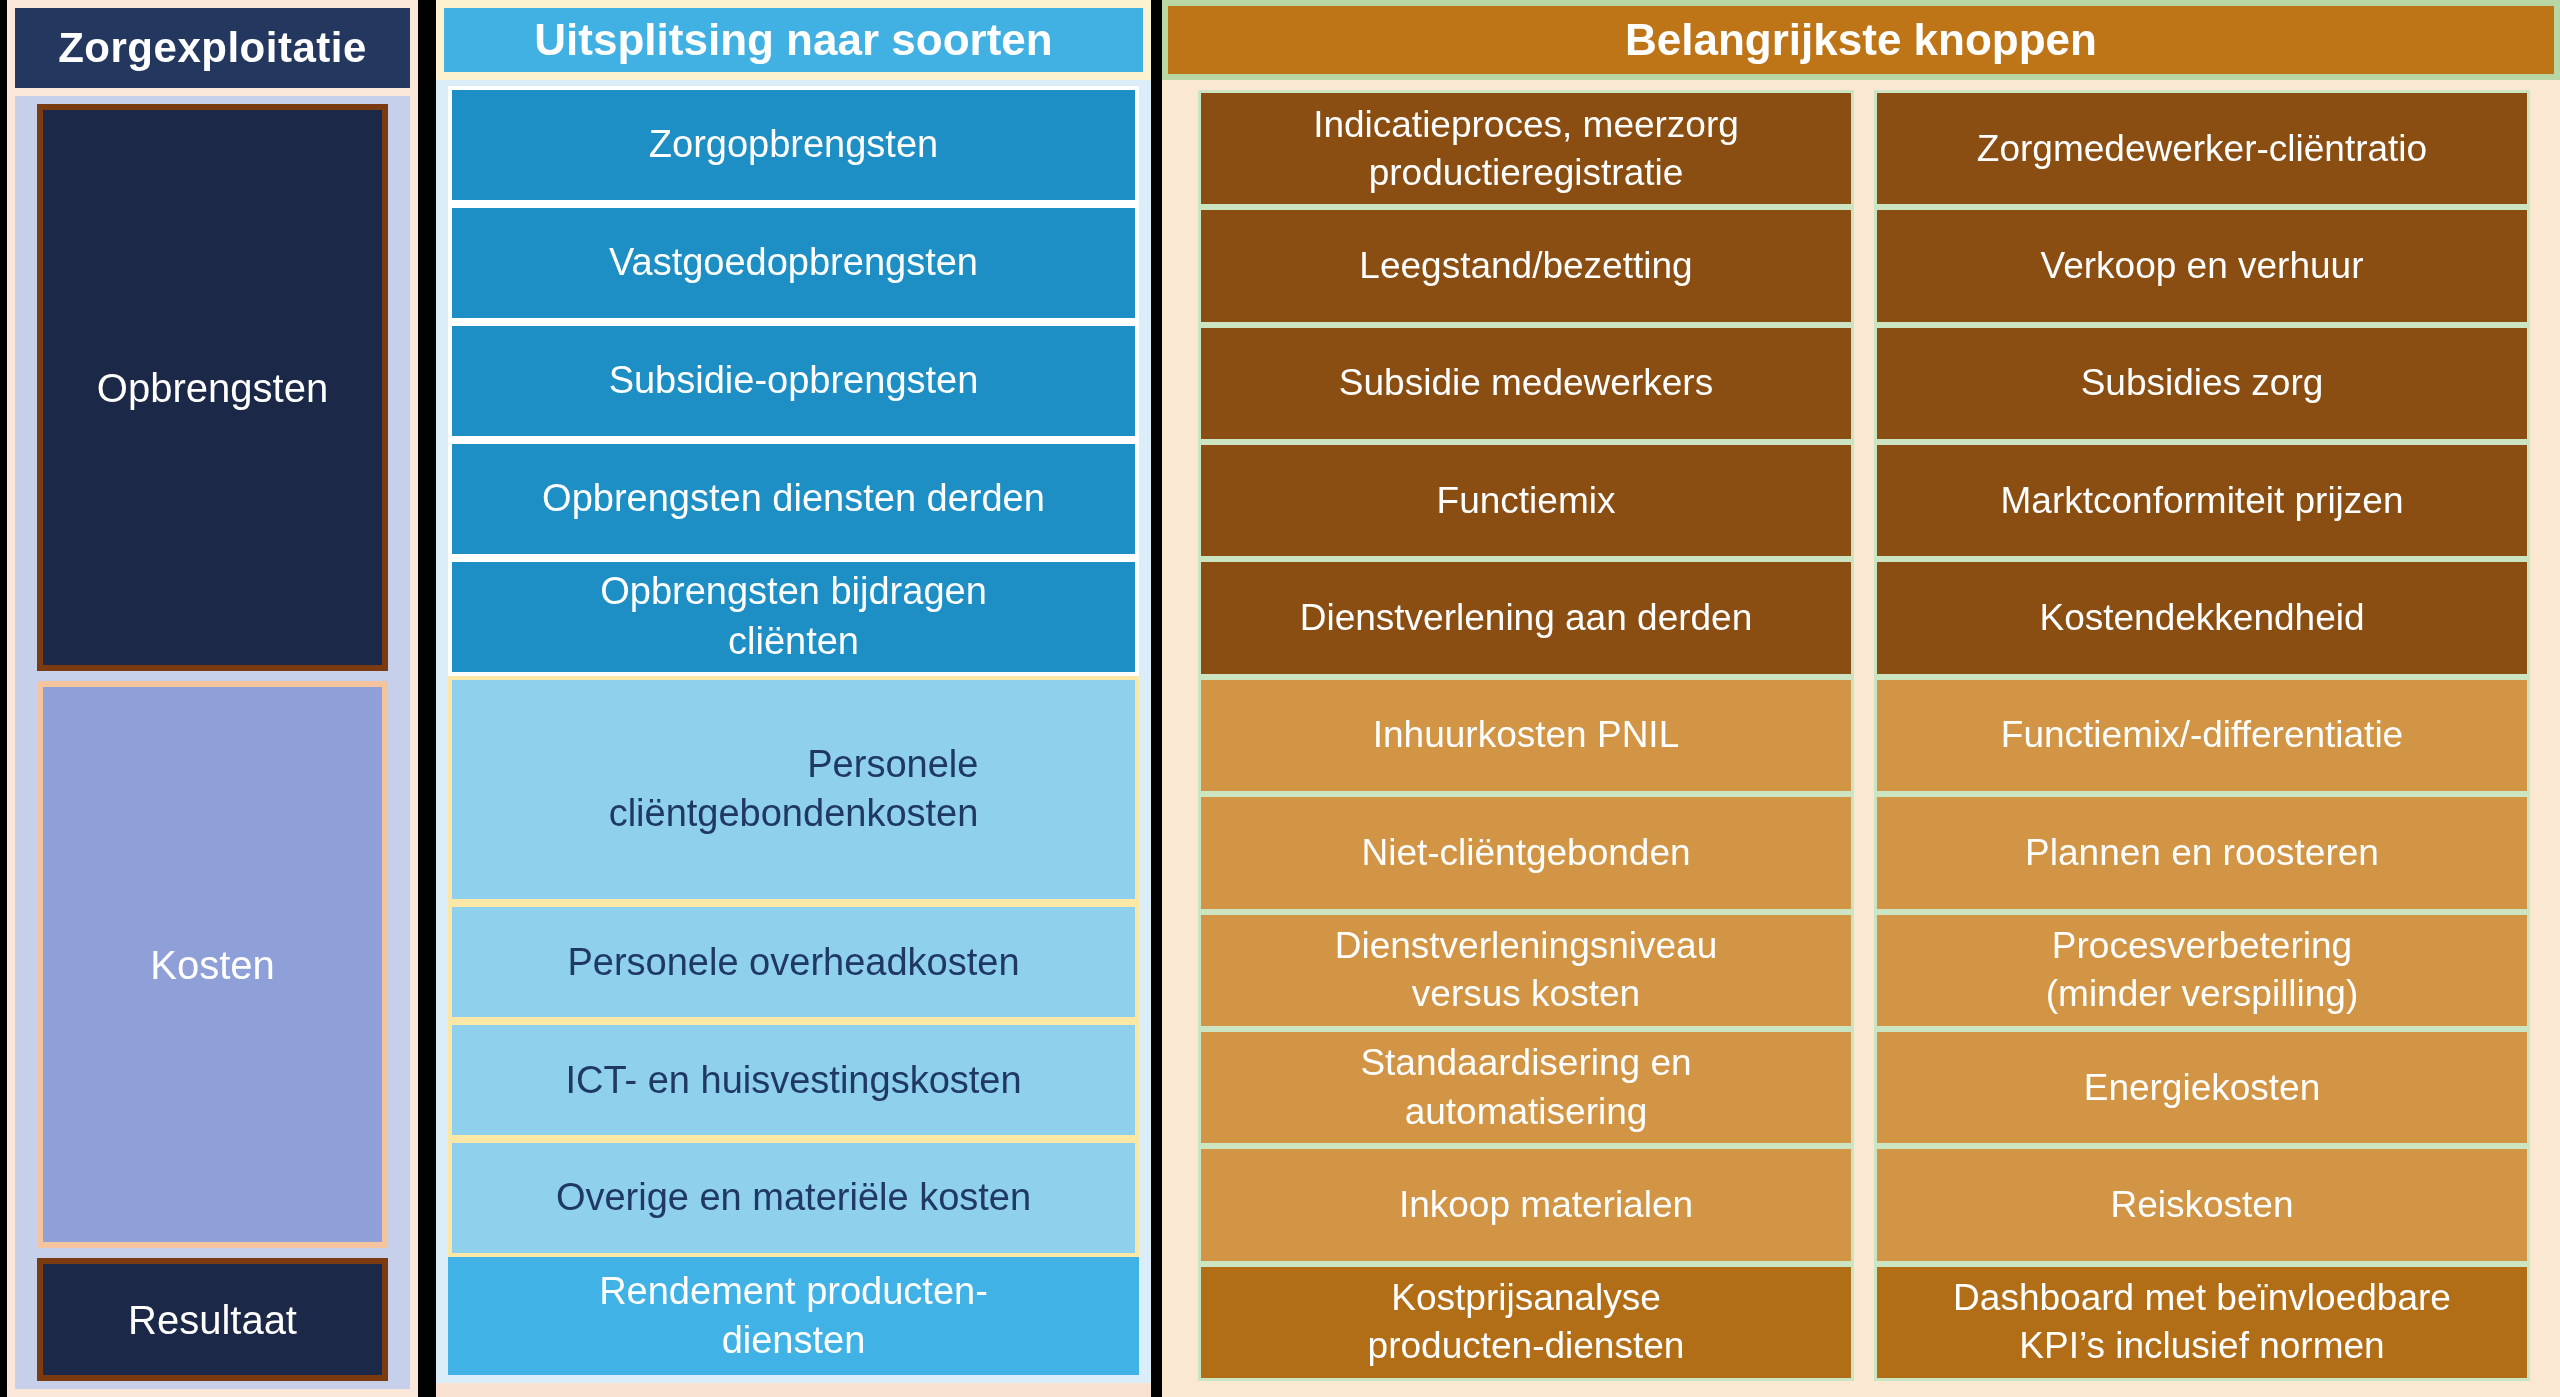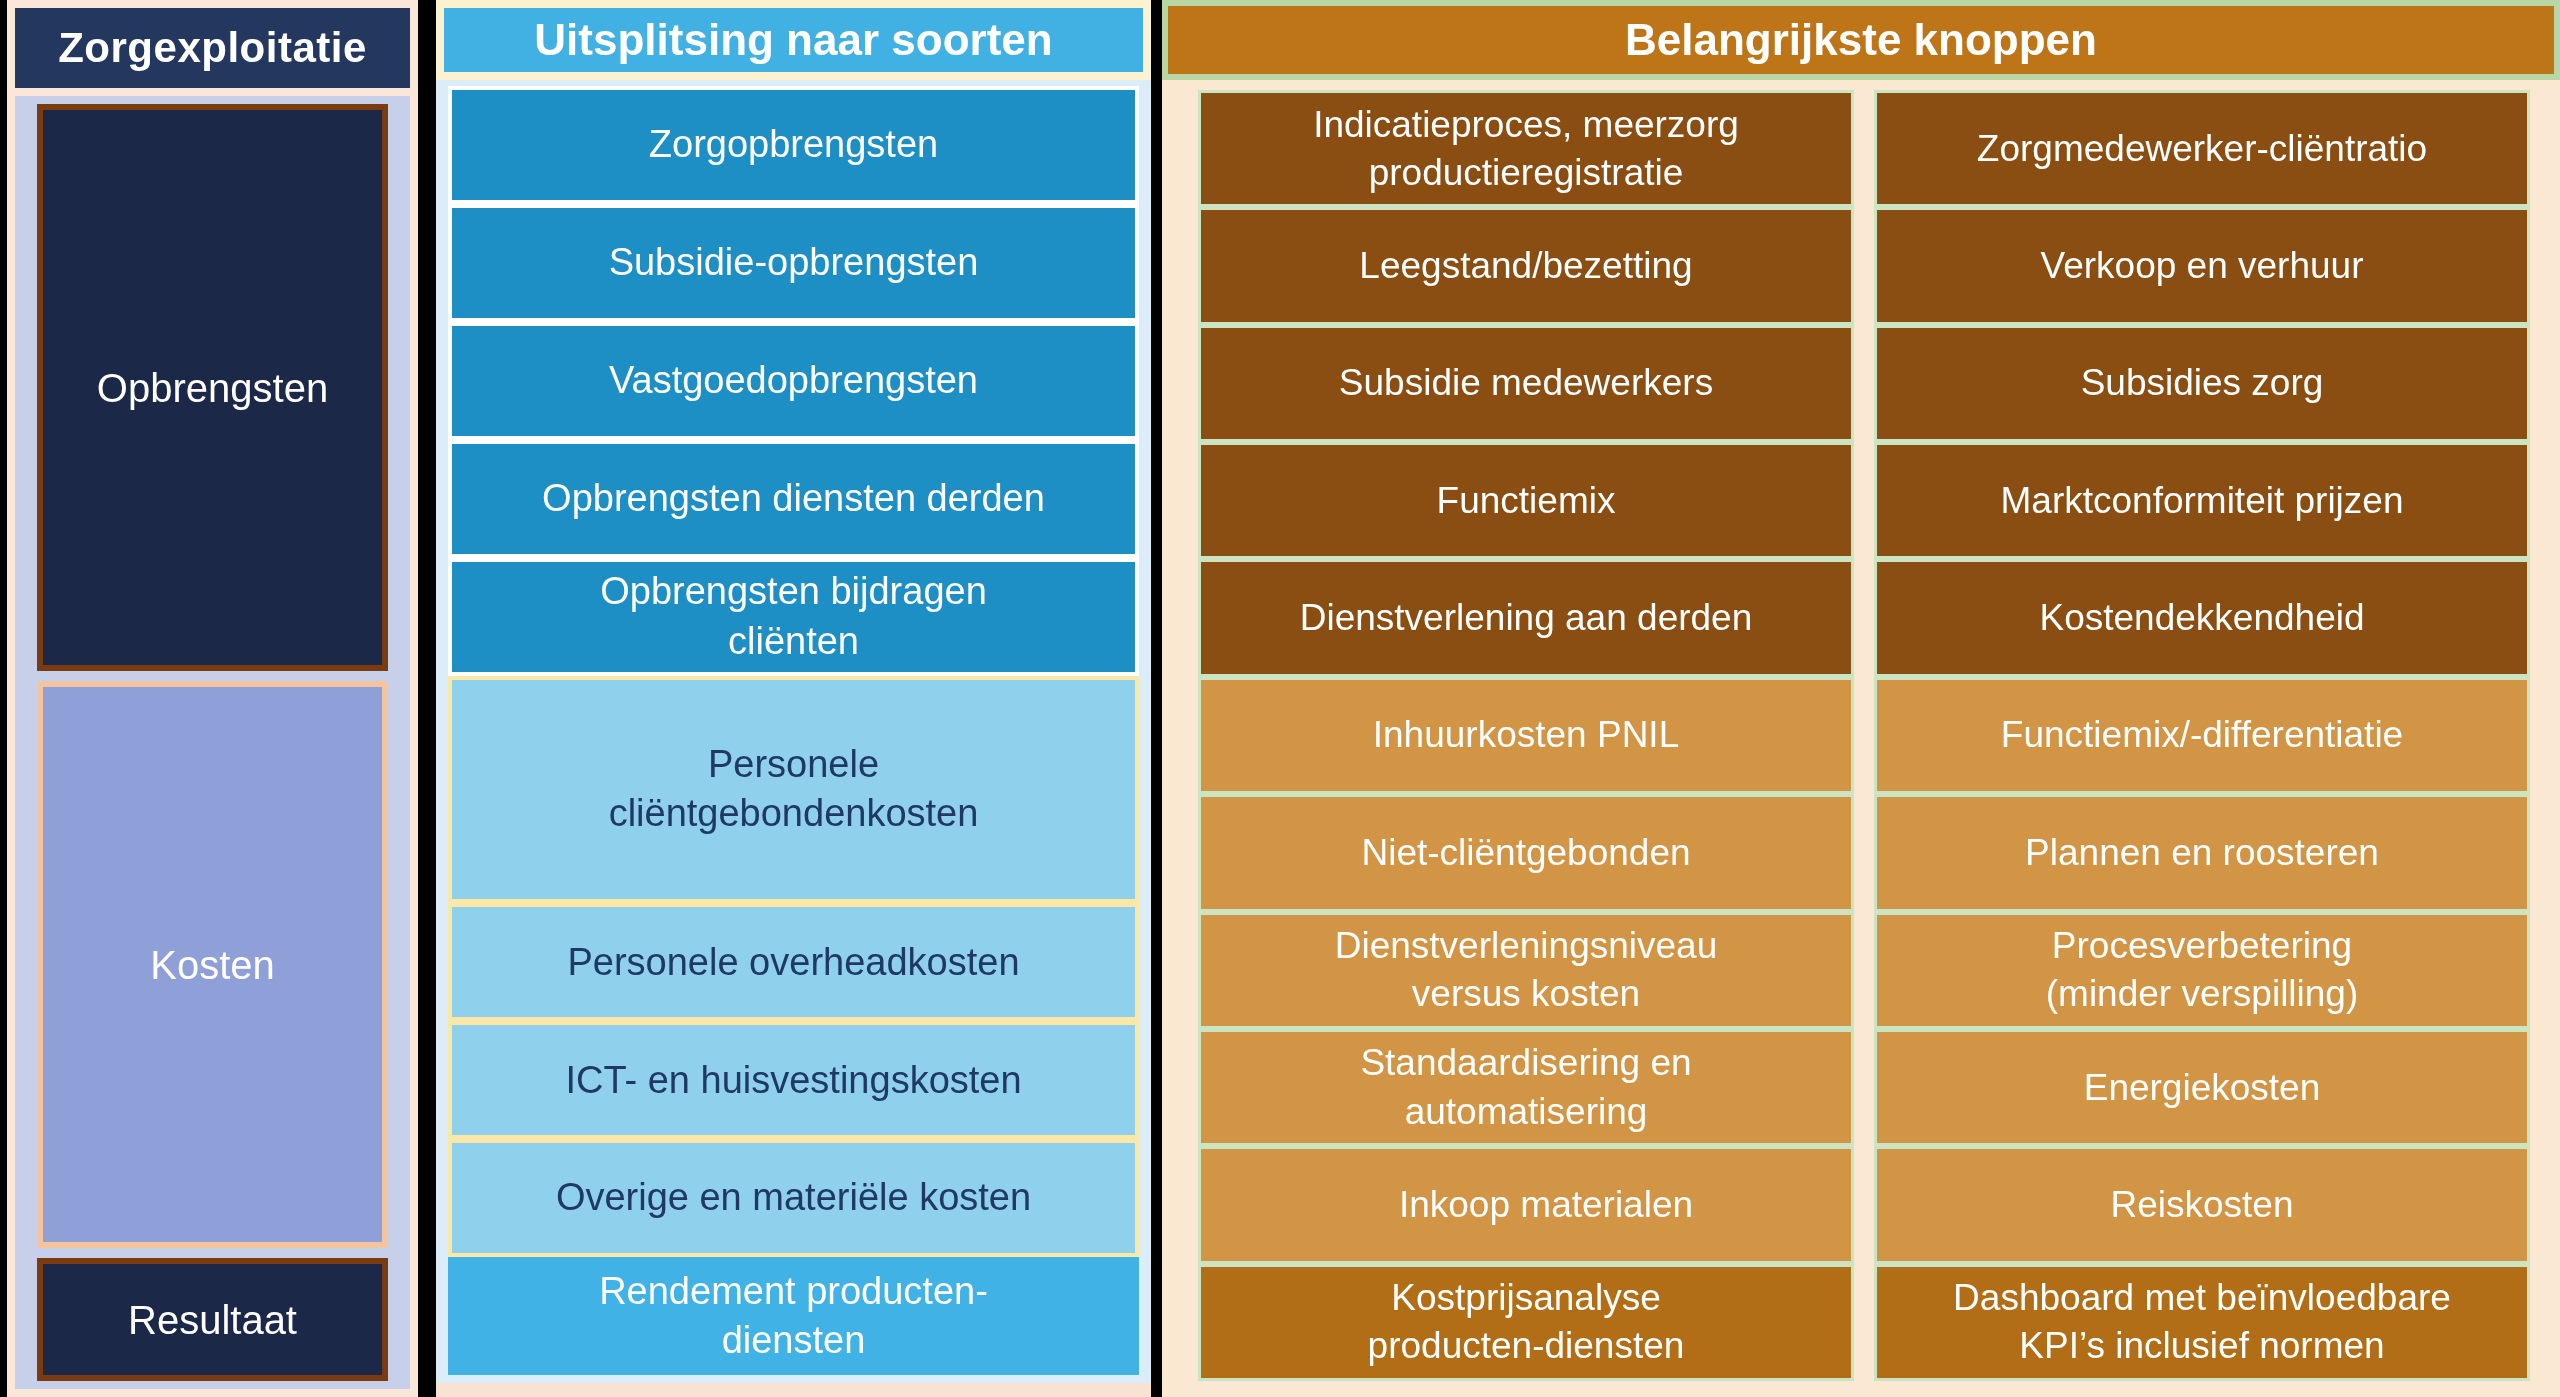--- a/index.html
+++ b/index.html
@@ -136,26 +136,26 @@
         <div class="left-box dark" style="flex-grow: 5; flex-basis: 0px;">Opbrengsten</div>
         <div class="left-box light" style="flex-grow: 5; flex-basis: 0px;">Kosten</div>
         <div class="left-box dark" style="flex-grow: 1; flex-basis: 0px;">Resultaat</div>
       </div>
   </div>
 
   <div class="panel middle-panel">
     <div class="middle-header">Uitsplitsing naar soorten</div>
     <div class="middle-body">
         <div class="middle-row dark" style="flex-grow: 1; flex-basis: 0px;">Zorgopbrengsten</div>
+        <div class="middle-row dark" style="flex-grow: 1; flex-basis: 0px;">Vastgoedopbrengsten</div>
         <div class="middle-row dark" style="flex-grow: 1; flex-basis: 0px;">Subsidie-opbrengsten</div>
-        <div class="middle-row dark" style="flex-grow: 1; flex-basis: 0px;">Vastgoedopbrengsten</div>
         <div class="middle-row dark" style="flex-grow: 1; flex-basis: 0px;">Opbrengsten diensten derden</div>
         <div class="middle-row dark" style="flex-grow: 1; flex-basis: 0px;">Opbrengsten bijdragen
 cliënten</div>
-        <div class="middle-row light" style="flex-grow: 2; flex-basis: 0px;">Personele
+        <div class="middle-row light" style="flex-grow: 2; flex-basis: 0px; text-align: right;">Personele
 cliëntgebondenkosten</div>
         <div class="middle-row light" style="flex-grow: 1; flex-basis: 0px;">Personele overheadkosten</div>
         <div class="middle-row light" style="flex-grow: 1; flex-basis: 0px;">ICT- en huisvestingskosten</div>
         <div class="middle-row light" style="flex-grow: 1; flex-basis: 0px;">Overige en materiële kosten</div>
         <div class="middle-row accent" style="flex-grow: 1; flex-basis: 0px;">Rendement producten-
 diensten</div>
       </div>
   </div>
 
   <div class="panel right-panel">

